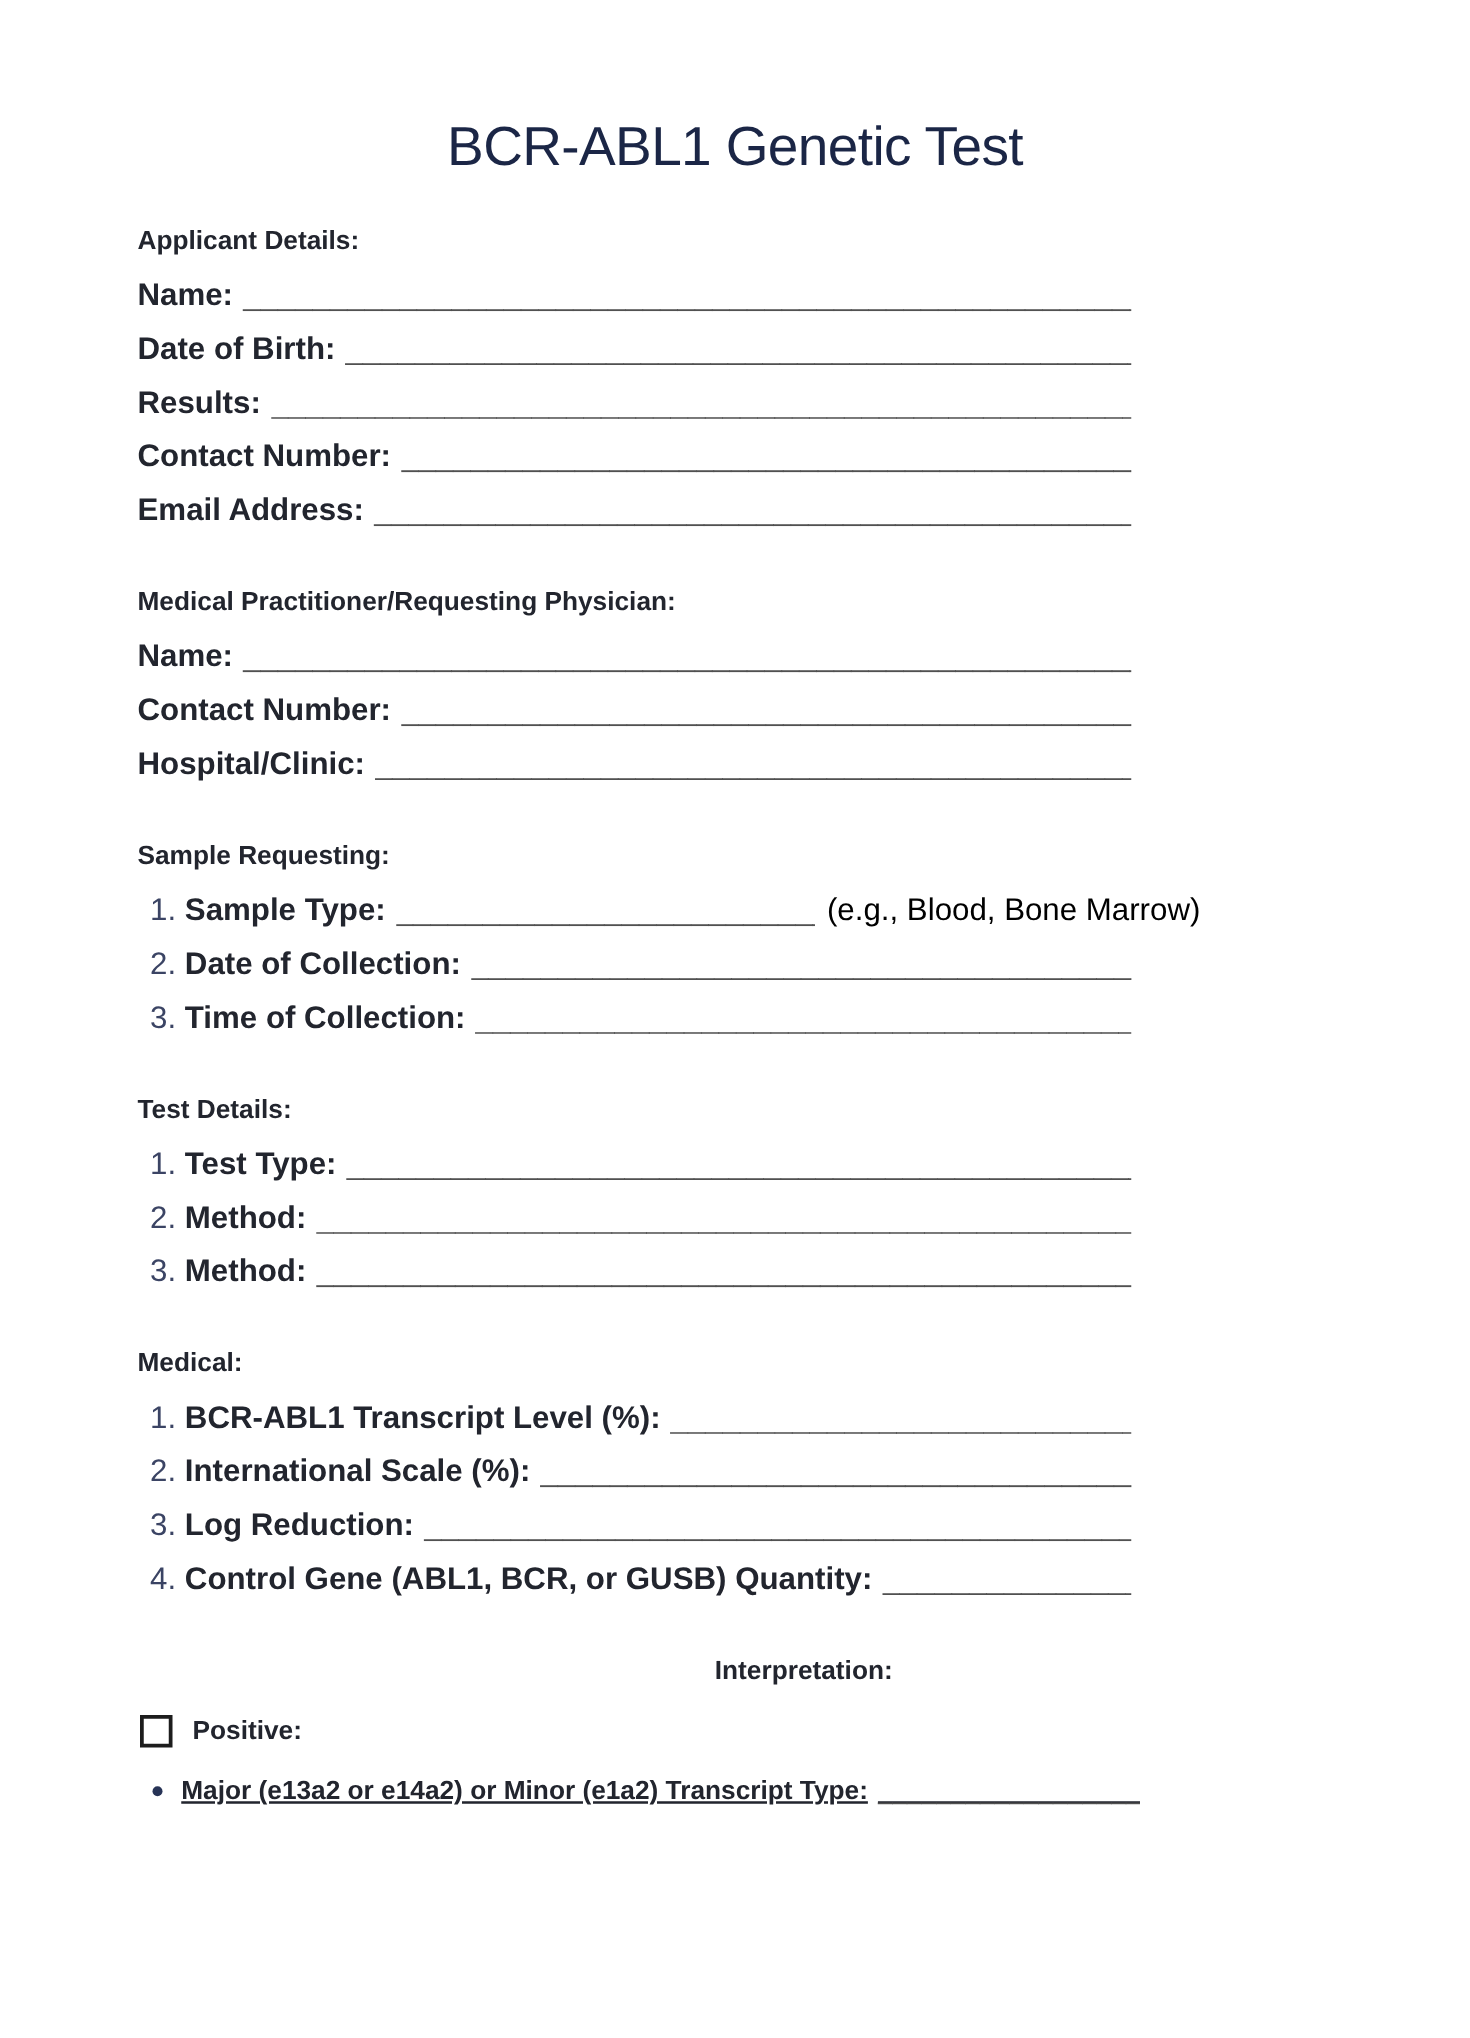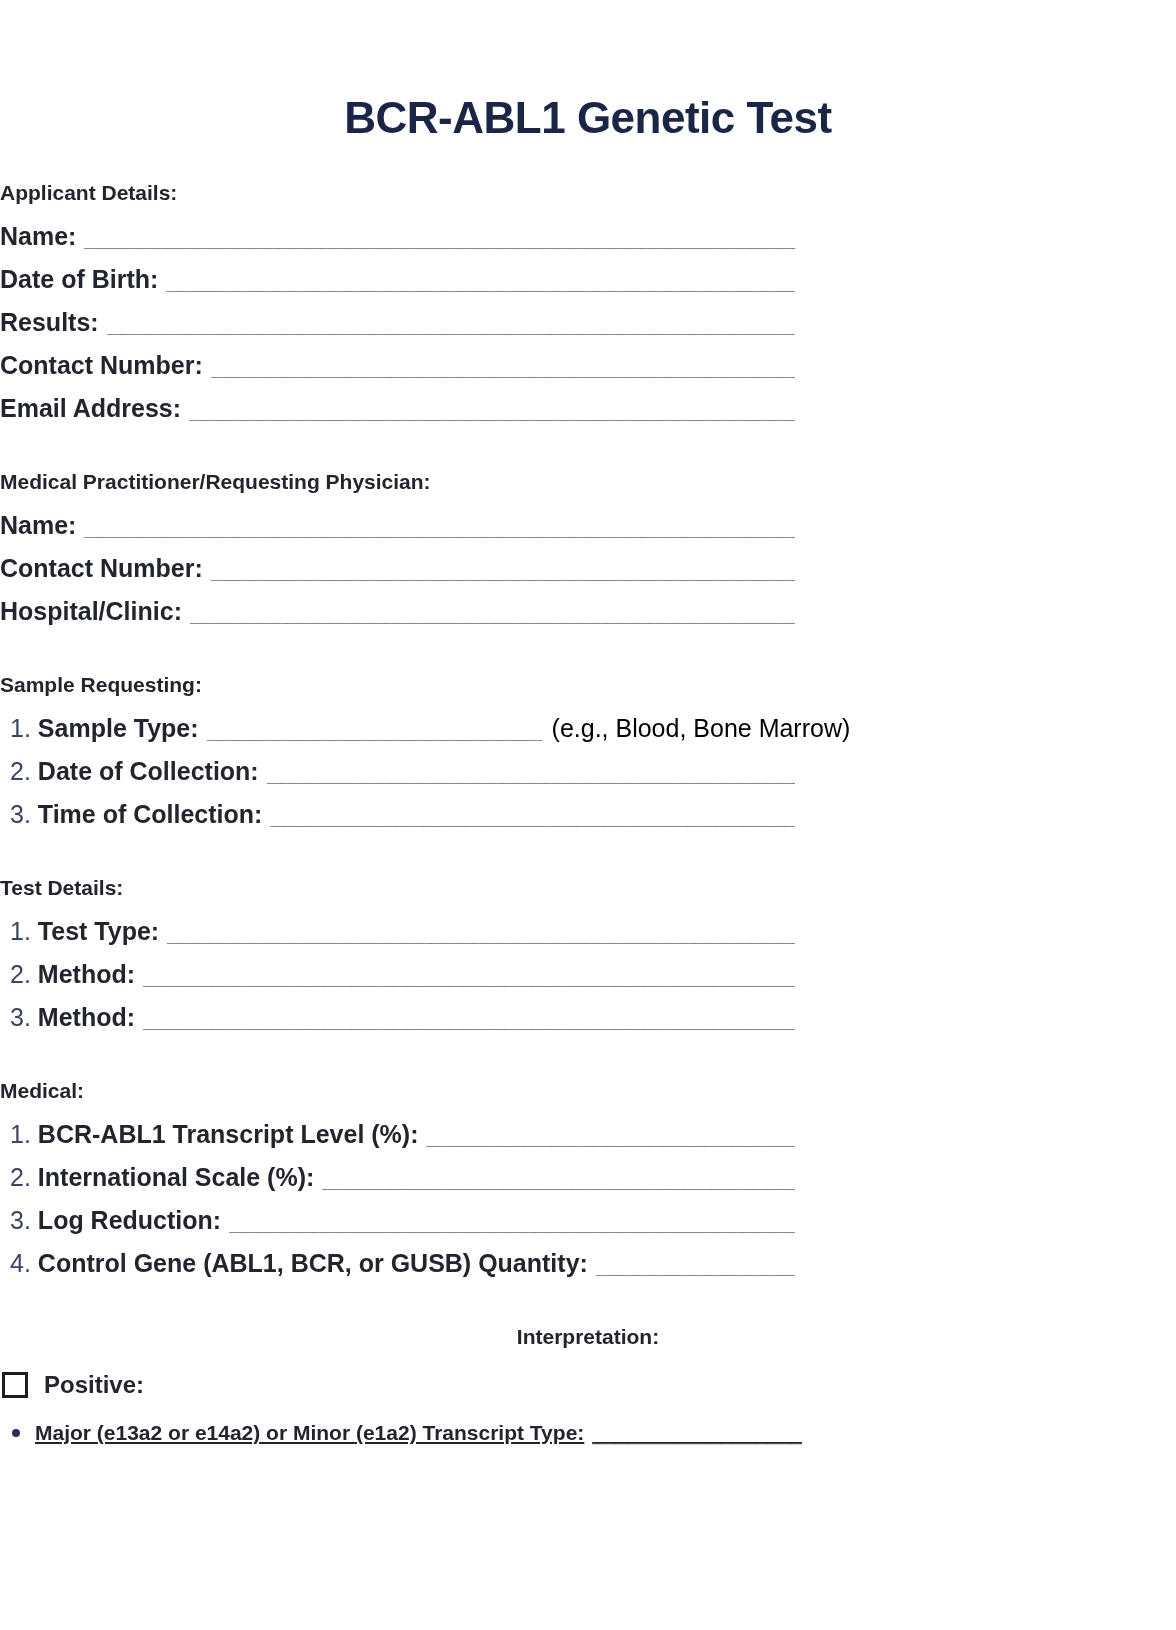--- a/index.html
+++ b/index.html
@@ -15,26 +15,27 @@
     width: 1176px;
     height: 1630px;
     background: #ffffff;
     padding-top: 92px;
   }
   .doc-title {
     width: 1176px;
     text-align: center;
     font-size: 44px;
     line-height: 52px;
-    font-weight: bold;
+    font-weight: normal;
     color: #1b2646;
     letter-spacing: -0.5px;
     margin-bottom: 36px;
   }
   .content {
+    padding-left: 110px;
   }
   .section { margin-top: 0; }
   .section + .section { margin-top: 48px; }
   .section-heading {
     font-size: 21px;
     line-height: 26px;
     font-weight: bold;
     color: #22252e;
     margin-bottom: 17px;
     white-space: nowrap;
@@ -86,21 +87,21 @@
   }
   .checkbox {
     width: 26px;
     height: 26px;
     border: 3px solid #1d1d1d;
     background: #ffffff;
     margin-right: 16px;
     flex: 0 0 auto;
   }
   .check-label {
-    font-size: 24px;
+    font-size: 21px;
     line-height: 26px;
     font-weight: bold;
     color: #22252e;
   }
   .bullet-row {
     display: flex;
     width: 845px;
     font-size: 21px;
     line-height: 26px;
     padding-left: 12px;

